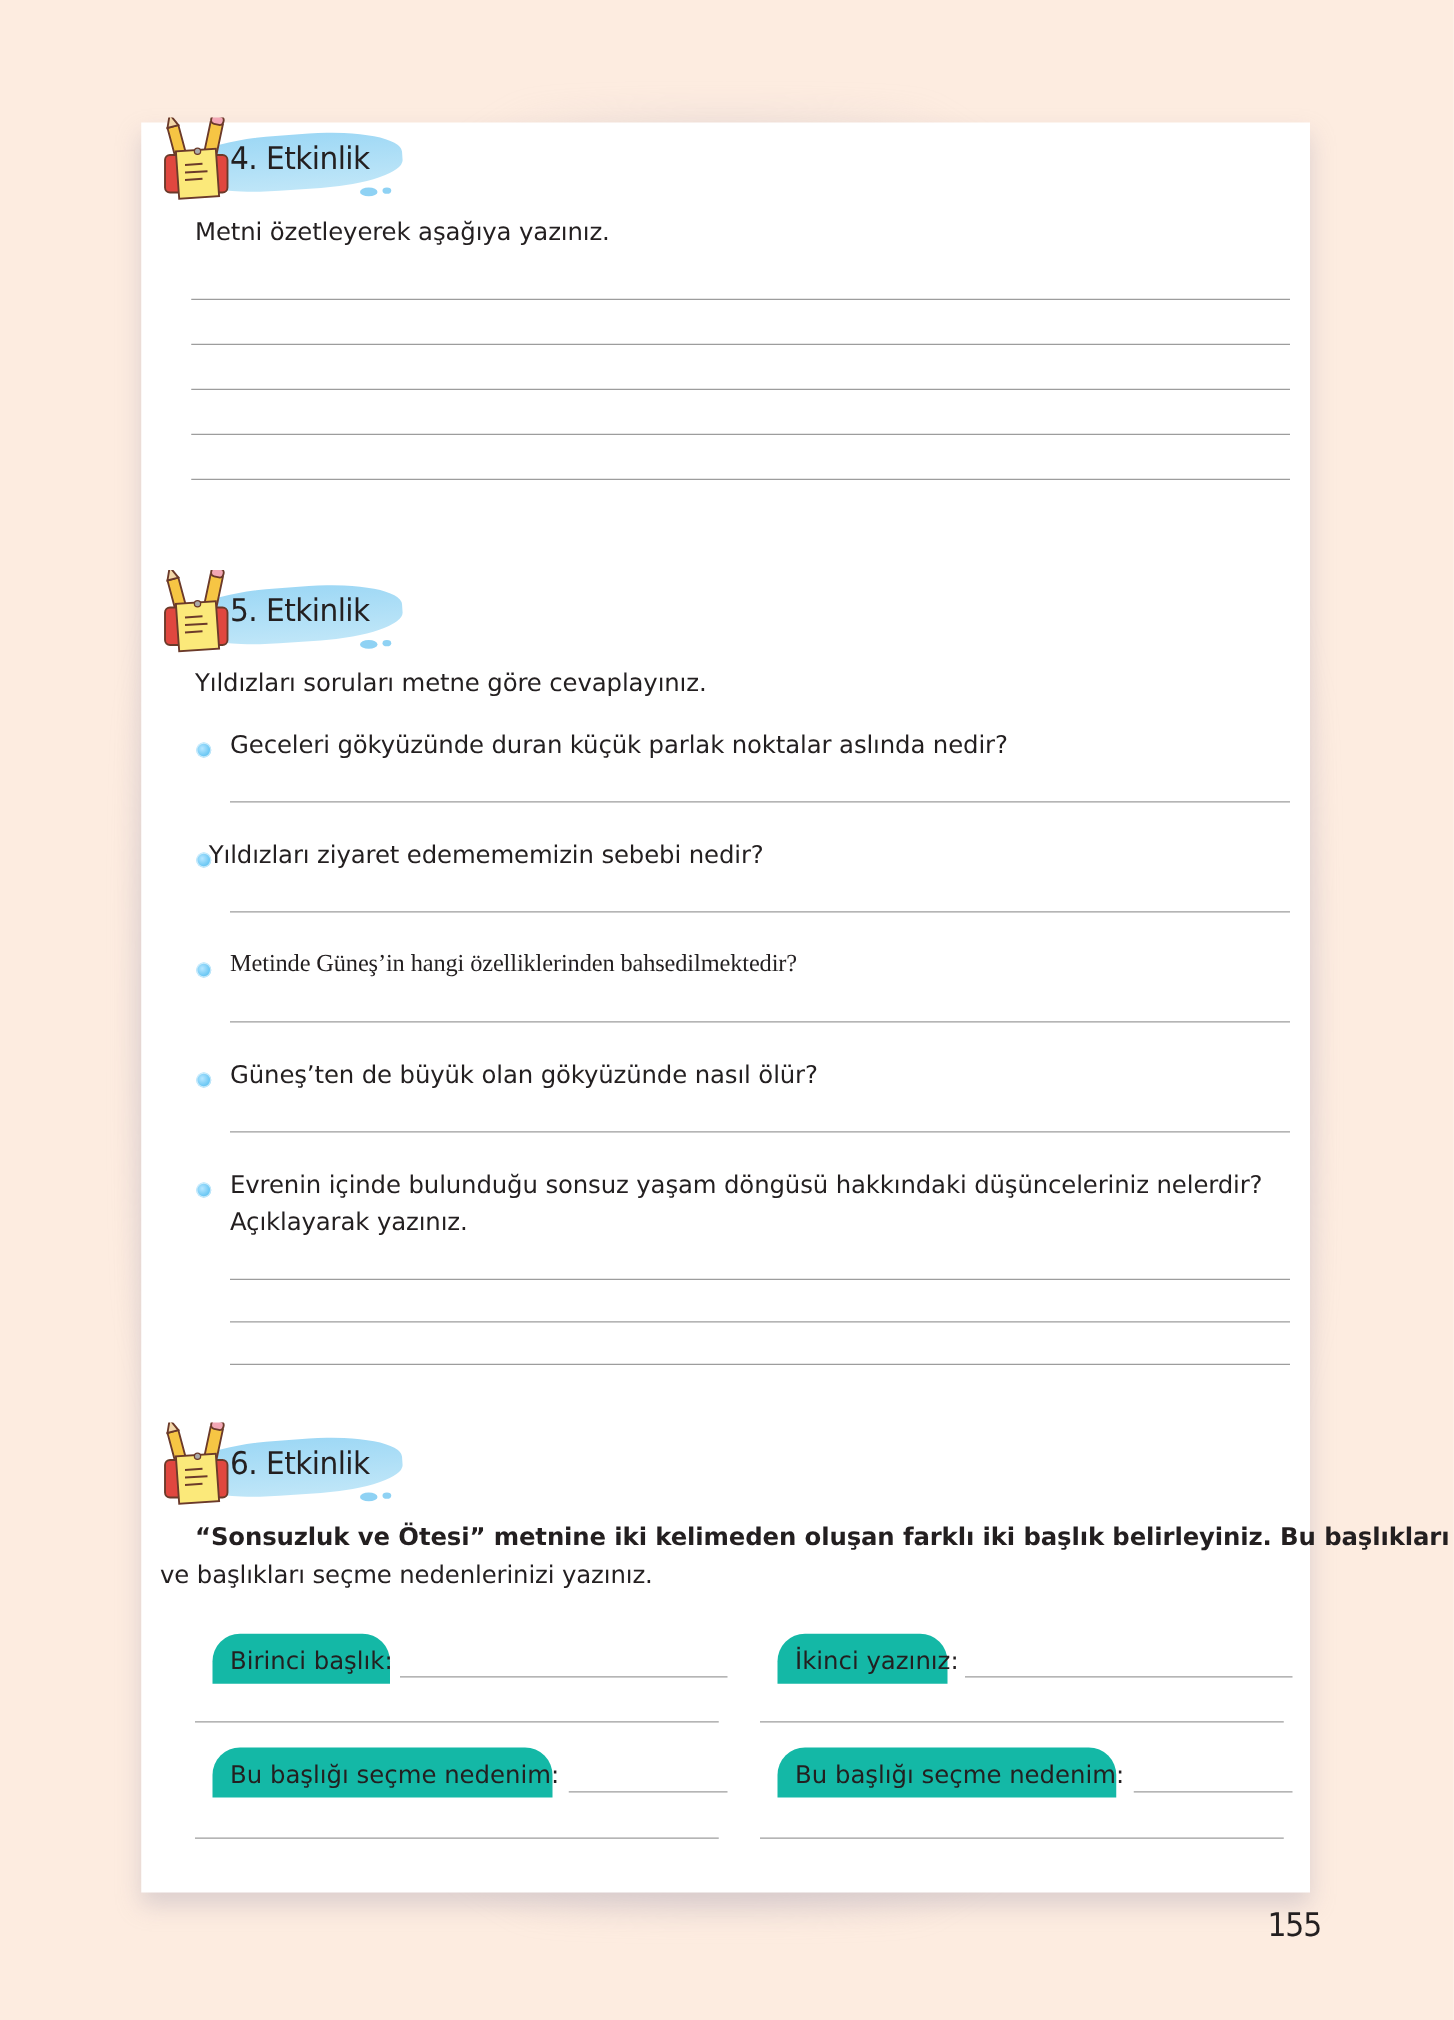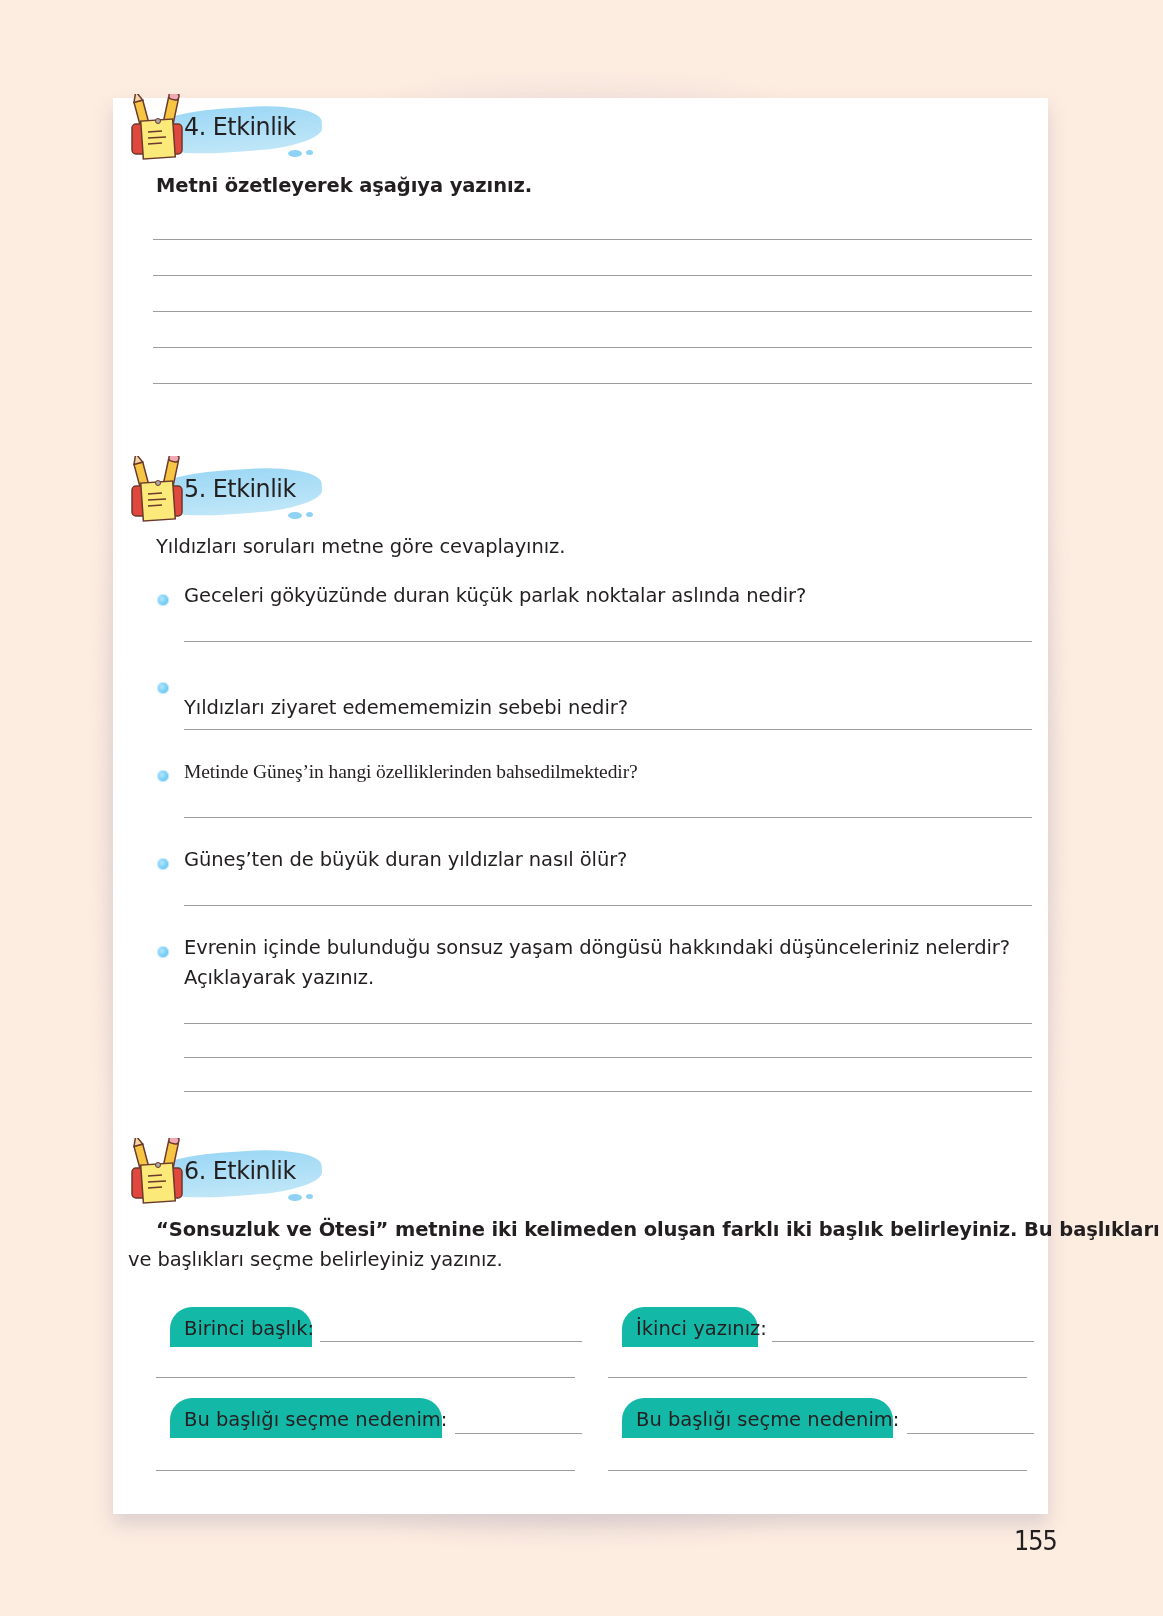--- a/index.html
+++ b/index.html
@@ -74,21 +74,21 @@
       </g>
     <rect x="4" y="30" width="50" height="30" rx="4" fill="#e0473f" stroke="#6b3a2a" stroke-width="1.5"></rect>
     <rect x="14" y="26" width="32" height="38" fill="#fbe97a" stroke="#6b3a2a" stroke-width="1.5" transform="rotate(-4 30 45)"></rect>
     <line x1="20" y1="38" x2="34" y2="37" stroke="#6b3a2a" stroke-width="1.5"></line>
     <line x1="20" y1="44" x2="38" y2="43" stroke="#6b3a2a" stroke-width="1.5"></line>
     <line x1="20" y1="50" x2="34" y2="49" stroke="#6b3a2a" stroke-width="1.5"></line>
     <circle cx="30" cy="27" r="2.5" fill="#aaa" stroke="#6b3a2a" stroke-width="1"></circle>
   </svg>
   <div class="title">4. Etkinlik</div>
 </div>
-<div class="txt" style="left:156px;top:171px;font-weight:bold;">Metni özetleyerek aşağıya yazınız.</div>
+<div class="txt" style="left:156px;top:171px;">Metni özetleyerek aşağıya yazınız.</div>
 <div class="rule" style="left:153px;width:879px;top:239px;"></div>
 <div class="rule" style="left:153px;width:879px;top:275px;"></div>
 <div class="rule" style="left:153px;width:879px;top:311px;"></div>
 <div class="rule" style="left:153px;width:879px;top:347px;"></div>
 <div class="rule" style="left:153px;width:879px;top:383px;"></div>
 
 <div class="hdr" style="left:128px;top:456px;">
   <div class="blob"></div>
   <div class="blob-dot1"></div>
   <div class="blob-dot2"></div>
@@ -110,29 +110,29 @@
   </svg>
   <div class="title">5. Etkinlik</div>
 </div>
 <div class="txt" style="left:156px;top:532px;">Yıldızları soruları metne göre cevaplayınız.</div>
 
 <div class="bullet" style="left:157px;top:594px;"></div>
 <div class="txt" style="left:184px;top:581px;">Geceleri gökyüzünde duran küçük parlak noktalar aslında nedir?</div>
 <div class="rule" style="left:184px;width:848px;top:641px;"></div>
 
 <div class="bullet" style="left:157px;top:682px;"></div>
-<div class="txt" style="left:184px;top:669px;margin-top:24px;">Yıldızları ziyaret edemememizin sebebi nedir?</div>
+<div class="txt" style="left:167px;top:669px;">Yıldızları ziyaret edemememizin sebebi nedir?</div>
 <div class="rule" style="left:184px;width:848px;top:729px;"></div>
 
 <div class="bullet" style="left:157px;top:770px;"></div>
 <div class="txt" style="left:184px;top:757px;font-family:Liberation Serif, serif;">Metinde Güneş’in hangi özelliklerinden bahsedilmektedir?</div>
 <div class="rule" style="left:184px;width:848px;top:817px;"></div>
 
 <div class="bullet" style="left:157px;top:858px;"></div>
-<div class="txt" style="left:184px;top:845px;">Güneş’ten de büyük duran yıldızlar nasıl ölür?</div>
+<div class="txt" style="left:184px;top:845px;">Güneş’ten de büyük olan gökyüzünde nasıl ölür?</div>
 <div class="rule" style="left:184px;width:848px;top:905px;"></div>
 
 <div class="bullet" style="left:157px;top:946px;"></div>
 <div class="txt" style="left:184px;top:933px;">Evrenin içinde bulunduğu sonsuz yaşam döngüsü hakkındaki düşünceleriniz nelerdir?</div>
 <div class="txt" style="left:184px;top:963px;">Açıklayarak yazınız.</div>
 <div class="rule" style="left:184px;width:848px;top:1023px;"></div>
 <div class="rule" style="left:184px;width:848px;top:1057px;"></div>
 <div class="rule" style="left:184px;width:848px;top:1091px;"></div>
 
 <div class="hdr" style="left:128px;top:1138px;">
@@ -151,21 +151,21 @@
     <rect x="4" y="30" width="50" height="30" rx="4" fill="#e0473f" stroke="#6b3a2a" stroke-width="1.5"></rect>
     <rect x="14" y="26" width="32" height="38" fill="#fbe97a" stroke="#6b3a2a" stroke-width="1.5" transform="rotate(-4 30 45)"></rect>
     <line x1="20" y1="38" x2="34" y2="37" stroke="#6b3a2a" stroke-width="1.5"></line>
     <line x1="20" y1="44" x2="38" y2="43" stroke="#6b3a2a" stroke-width="1.5"></line>
     <line x1="20" y1="50" x2="34" y2="49" stroke="#6b3a2a" stroke-width="1.5"></line>
     <circle cx="30" cy="27" r="2.5" fill="#aaa" stroke="#6b3a2a" stroke-width="1"></circle>
   </svg>
   <div class="title">6. Etkinlik</div>
 </div>
 <div class="txt" style="left:156px;top:1215px;font-weight:bold;">“Sonsuzluk ve Ötesi” metnine iki kelimeden oluşan farklı iki başlık belirleyiniz. Bu başlıkları</div>
-<div class="txt" style="left:128px;top:1245px;">ve başlıkları seçme belirleyiniz yazınız.</div>
+<div class="txt" style="left:128px;top:1245px;">ve başlıkları seçme nedenlerinizi yazınız.</div>
 
 <div class="tag" style="left:170px;top:1307px;width:142px;">
   <span>Birinci başlık:</span>
 </div>
 <div class="rule" style="left:320px;width:262px;top:1341px;"></div>
 <div class="rule" style="left:156px;width:419px;top:1377px;"></div>
 <div class="tag" style="left:170px;top:1398px;width:272px;">
   <span>Bu başlığı seçme nedenim:</span>
 </div>
 <div class="rule" style="left:455px;width:127px;top:1433px;"></div>

